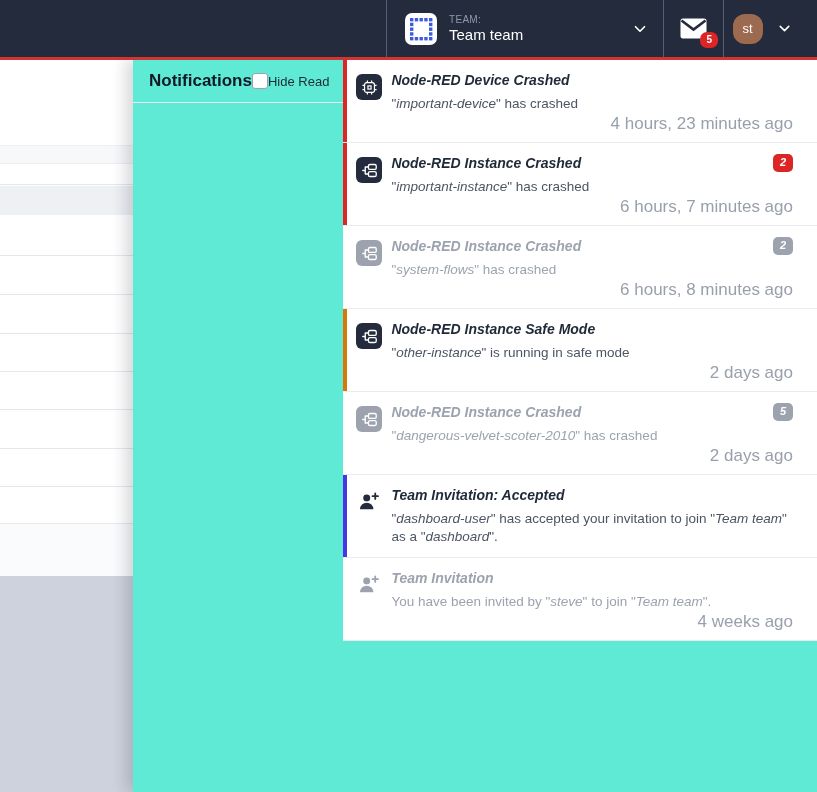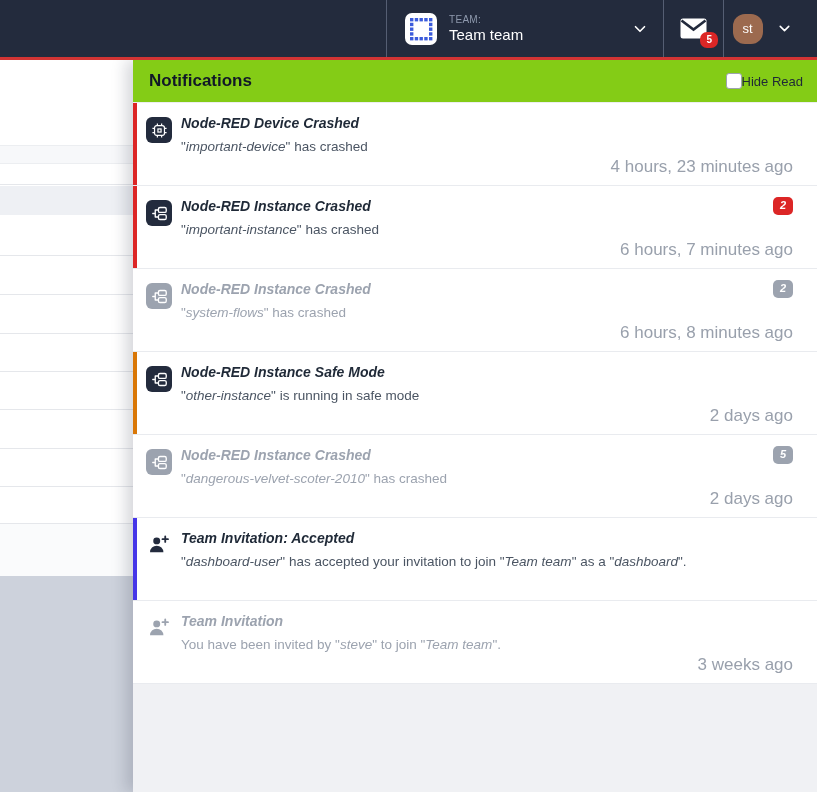--- a/index.html
+++ b/index.html
@@ -36,21 +36,21 @@
     width:30px;height:30px;border-radius:40%;background:var(--avatar-bg,#9C6A4F);
     color:#fff;font-size:13px;display:flex;align-items:center;justify-content:center;
   }
   
   .bg-page{position:absolute;top:60px;left:0;width:133px;bottom:0;z-index:1;background:#fff;}
   .bg-band{position:absolute;left:0;width:133px;}
   .bg-divider{position:absolute;left:0;width:133px;height:0;border-top:1px solid #E5E7EB;}
   
   .panel{
     position:absolute;top:60px;left:133px;right:0;bottom:0;z-index:20;
-    background:#84cc16;display:flex;flex-direction:column;
+    background:#5eead4;display:flex;flex-direction:row;
     box-shadow:-7px 0 14px rgba(25,35,55,.18);
   }
   .panel-header{
     height:43px;flex:0 0 auto;display:flex;align-items:center;justify-content:space-between;
     padding:0 14px 0 16px;border-bottom:1px solid #ECEEF1;box-sizing:border-box;
   }
   .panel-title{font-size:17px;font-weight:700;color:#111827;}
   .hide-read{display:flex;align-items:center;cursor:pointer;}
   .hide-read input{
     appearance:none;-webkit-appearance:none;width:16px;height:16px;margin:0;
@@ -295,19 +295,19 @@
         <path d="M2.2 20 a7.3 7.3 0 0 1 14.6 0 z"></path>
         <path d="M18.8 2.6 v6 M15.8 5.6 h6" fill="none" stroke="currentColor" stroke-width="2" stroke-linecap="round"></path>
       </svg>
     </span>
     <span class="content">
       <span class="title-row">
         <span class="n-title">Team Invitation</span>
 
       </span>
       <span class="n-body"><span>You have been invited by "</span><em>steve</em><span>" to join "</span><em>Team team</em><span>".</span></span>
-      <span class="n-time">3 weeks ago</span>
+      <span class="n-time">4 weeks ago</span>
     </span>
   </div>
     </div>
 
   <div class="panel-footer"></div>
 </section>
 
 </body></html>

